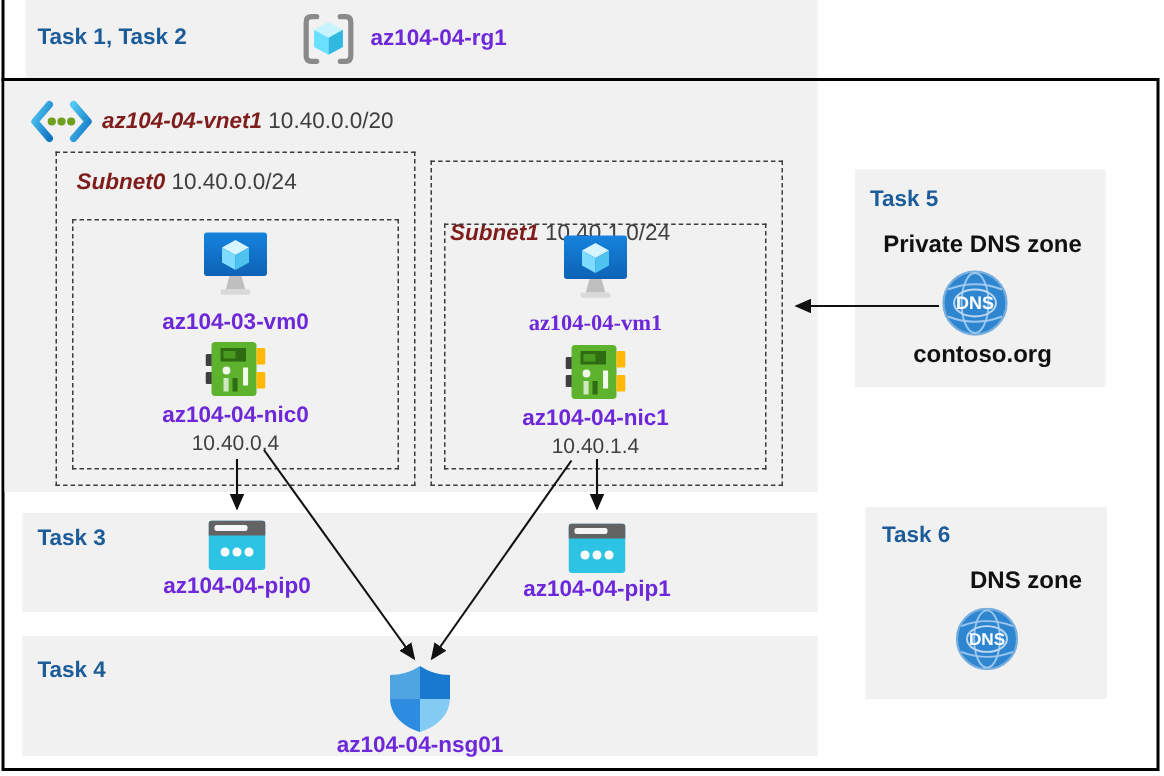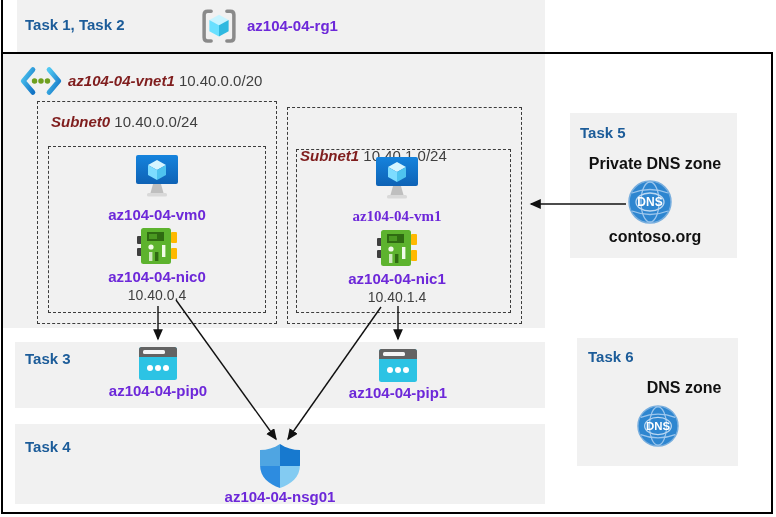--- a/index.html
+++ b/index.html
@@ -86,21 +86,21 @@
         </linearGradient>
       </defs>
       <rect x="1" y="1" width="42" height="29" rx="2" fill="url(#vmg0)"></rect>
       <polygon points="22,6 31,11 22,16 13,11" fill="#d6f5ff"></polygon>
       <polygon points="13,11 22,16 22,26 13,21" fill="#7ddcff"></polygon>
       <polygon points="31,11 22,16 22,26 31,21" fill="#4ec3ef"></polygon>
       <polygon points="18,30 26,30 28.5,39 15.5,39" fill="#bfbfbf"></polygon>
       <rect x="12" y="39" width="20" height="3.5" rx="1.5" fill="#d9d9d9"></rect>
     </svg>
   </div>
-  <div class="abs entity-label" style="left:87px;top:206px;width:140px;">az104-04-vm0</div>
+  <div class="abs entity-label" style="left:87px;top:206px;width:140px;">az104-03-vm0</div>
   <div class="abs" style="left:137px;top:227px;">
     <svg width="40" height="38" viewBox="0 0 40 38">
       <rect x="0" y="9" width="6" height="8" rx="1" fill="#3f3f3f"></rect>
       <rect x="0" y="21" width="6" height="8" rx="1" fill="#3f3f3f"></rect>
       <rect x="4" y="1" width="30" height="36" rx="2.5" fill="#5db32e"></rect>
       <rect x="34" y="5" width="6" height="11" rx="1" fill="#ffb900"></rect>
       <rect x="34" y="21" width="6" height="11" rx="1" fill="#ffb900"></rect>
       <rect x="10" y="5" width="17" height="9" fill="#2f6b12"></rect>
       <rect x="12" y="7" width="8" height="5" fill="#4a9921"></rect>
       <circle cx="14" cy="20" r="2.6" fill="#f2fbe9"></circle>

